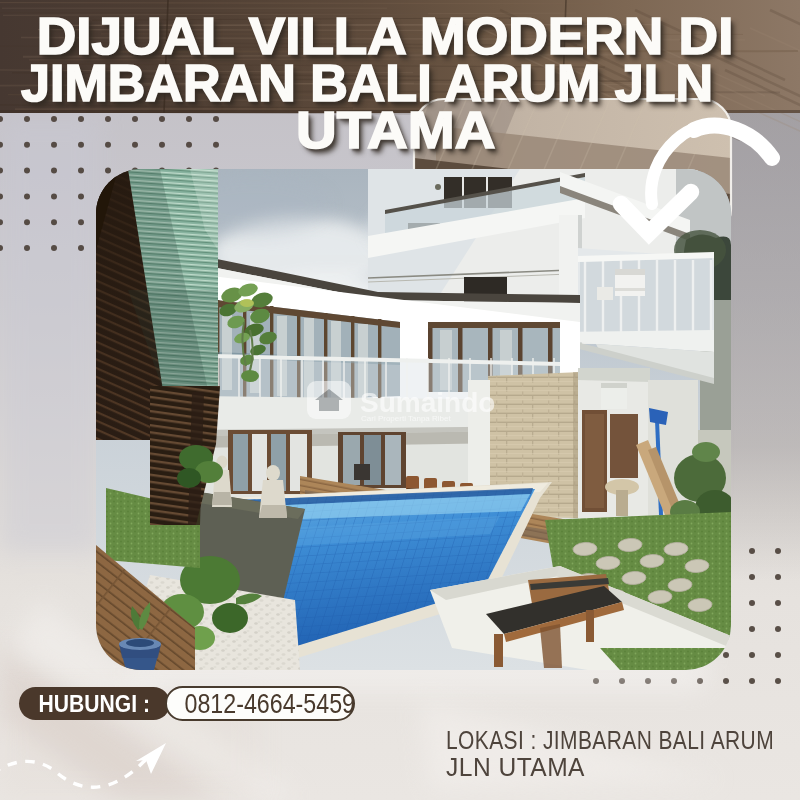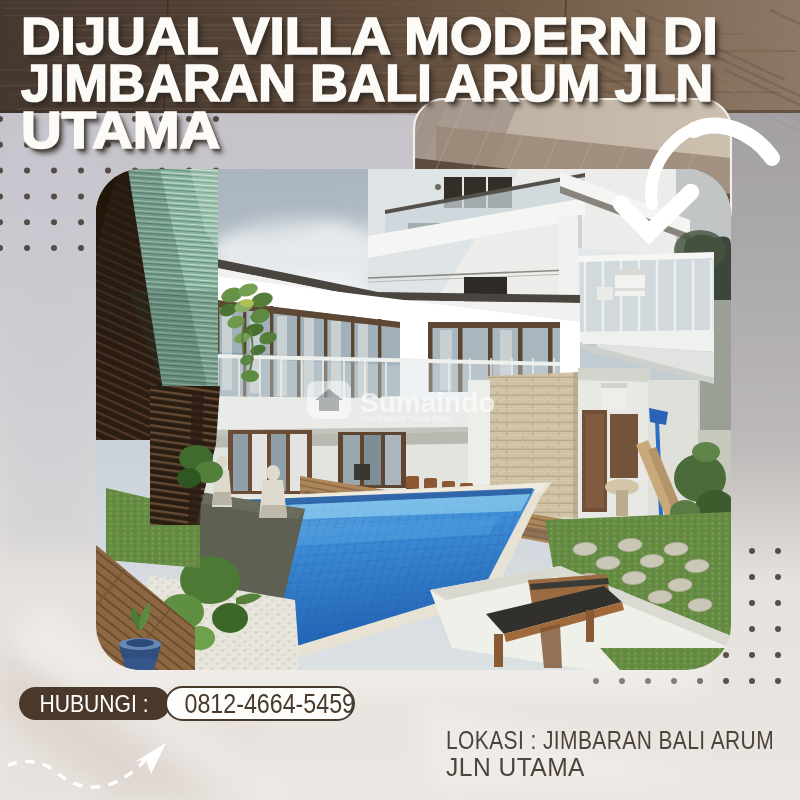--- a/index.html
+++ b/index.html
@@ -2,27 +2,27 @@
 <html><head>
 <meta charset="utf-8">
 <style>
   html,body{margin:0;padding:0;}
   body{width:800px;height:800px;overflow:hidden;font-family:"Liberation Sans",sans-serif;}
   .page{position:relative;width:800px;height:800px;overflow:hidden;
     background:linear-gradient(180deg,#c1bec3 0%,#c7c5cb 22%,#cecccf 38%,#d6d3d3 50%,#dfdbd7 62%,#e6e2de 75%,#eae6e2 100%);}
   svg.main{position:absolute;left:0;top:0;}
   .headline{position:absolute;left:21px;top:13px;z-index:30;color:#fcfbf8;
     font-weight:bold;font-size:52px;line-height:47px;white-space:nowrap;
-    text-shadow:4px 5px 5px rgba(50,42,35,0.78),2px 3px 2px rgba(50,42,35,0.5);-webkit-text-stroke:1.7px #fcfbf8;}
+    text-shadow:4px 5px 5px rgba(50,42,35,0.78),2px 3px 2px rgba(50,42,35,0.5);text-align:center;-webkit-text-stroke:1.7px #fcfbf8;}
   .hl{transform-origin:0 50%;display:block;}
   #hl1{transform:scaleX(1.053);}
   #hl2{transform:scaleX(1.001);}
   #hl3{transform:scaleX(1.084);}
   .pill-dark{position:absolute;left:19px;top:687px;width:151px;height:33px;z-index:30;
-    background:#4a382b;border-radius:17px;color:#ffffff;font-weight:normal;font-size:24px;
+    background:#4a382b;border-radius:17px;color:#ffffff;font-weight:bold;font-size:24px;
     text-align:center;line-height:34px;}
   .pill-dark span{display:inline-block;transform:scaleX(0.88);transform-origin:center;}
   .pill-light{position:absolute;left:165px;top:686px;width:186px;height:31px;z-index:30;
     background:#fdfdfb;border:2.5px solid #483b2e;border-radius:19px;color:#493a2d;
     font-weight:normal;font-size:28px;text-align:center;line-height:32px;white-space:nowrap;}
   .pill-light span{display:inline-block;transform:scaleX(0.83);transform-origin:center;}
   .lokasi{position:absolute;left:446px;top:727px;z-index:30;color:#4e443c;
     font-size:26px;line-height:26.5px;letter-spacing:0.5px;white-space:nowrap;}
   .lokasi span{display:inline-block;transform-origin:0 50%;}
   #lk1{transform:scaleX(0.807);}

